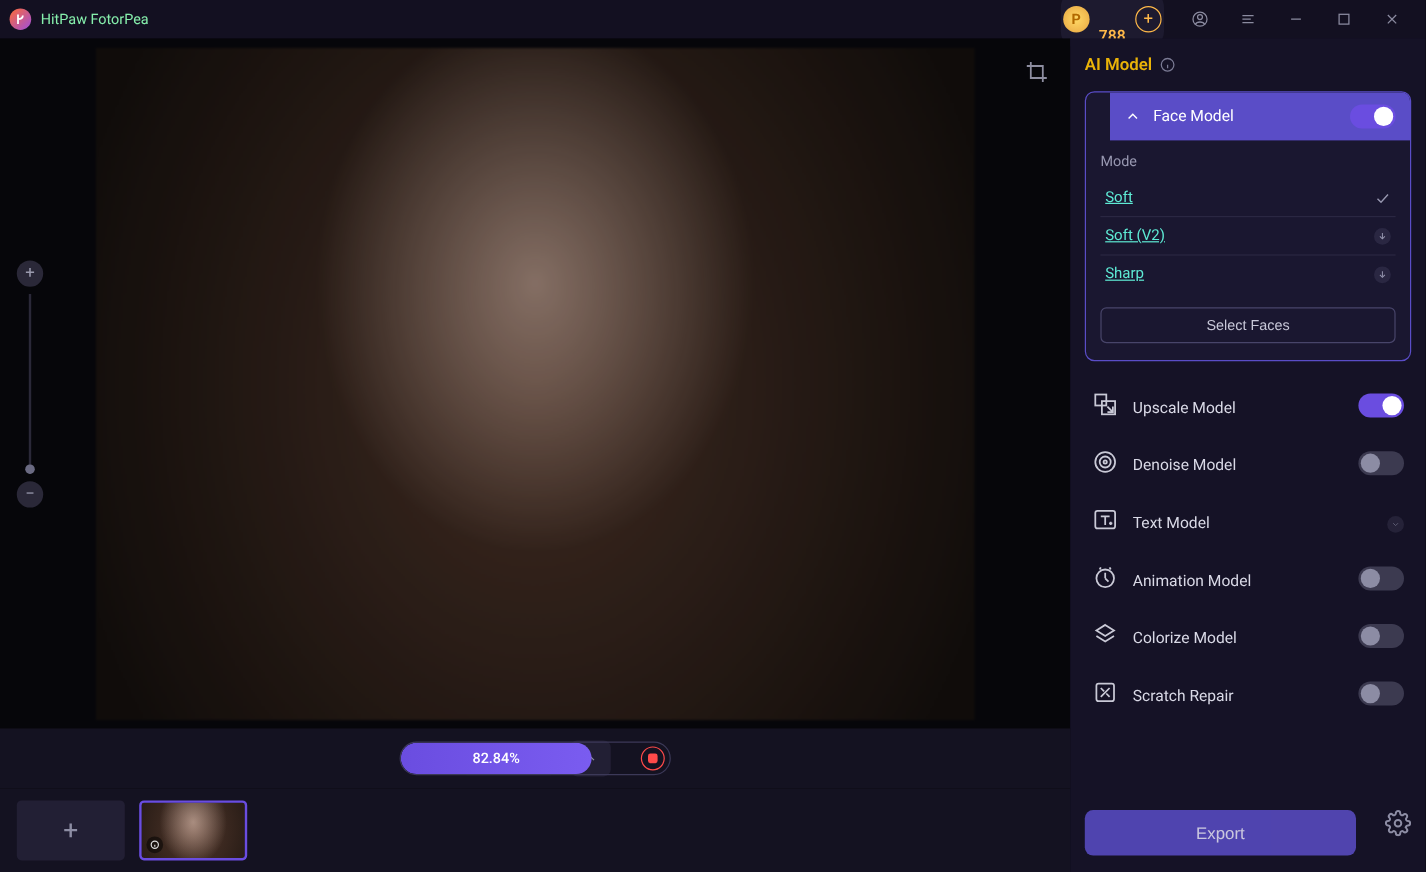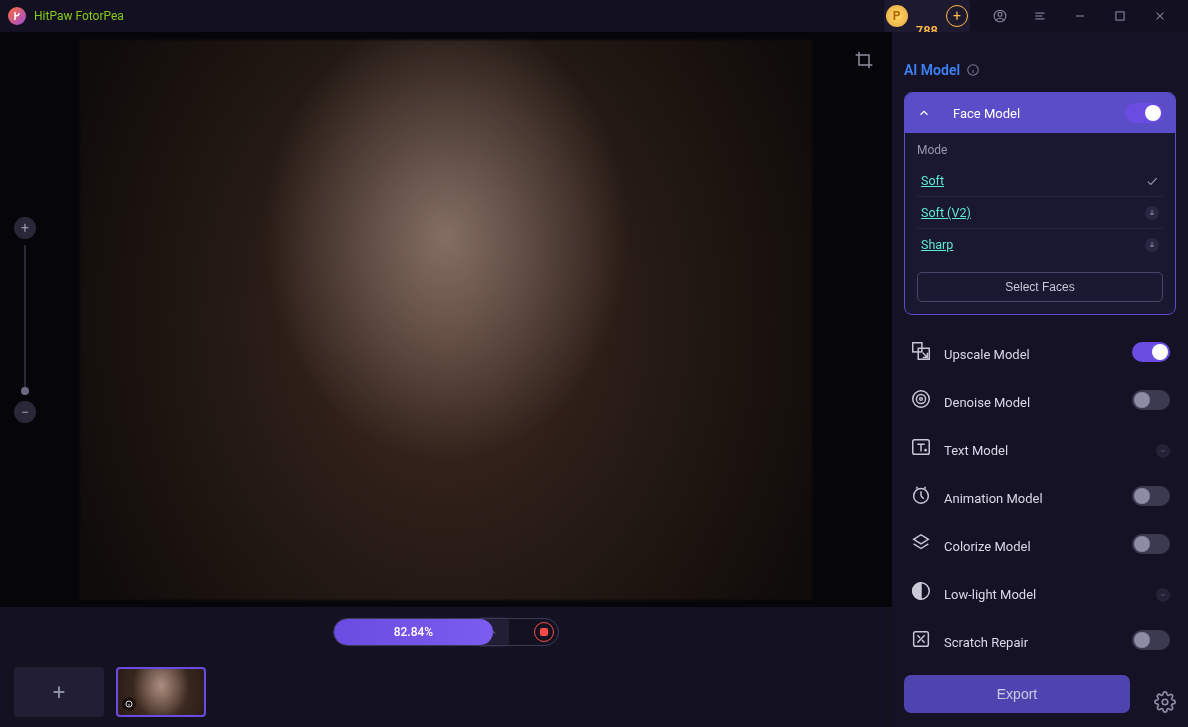--- a/index.html
+++ b/index.html
@@ -26,21 +26,21 @@
   width: 18px;
   height: 18px;
   border-radius: 50%;
   background: linear-gradient(135deg, #ff6b35, #9d4edd);
   margin-right: 8px;
   display: flex;
   align-items: center;
   justify-content: center;
 }
 .app-logo svg { width: 12px; height: 12px; }
-.app-title { font-size: 12px; color: #84cc16; }
+.app-title { font-size: 12px; color: #86efac; }
 .titlebar-spacer { flex: 1; }
 .coin-widget {
   display: flex;
   align-items: center;
   background: #1d1a2f;
   border-radius: 14px;
   padding: 2px 2px 2px 2px;
   margin-right: 10px;
 }
 .coin-icon {
@@ -209,38 +209,37 @@
 
 .side-panel {
   width: 296px;
   background: #151226;
   display: flex;
   flex-direction: column;
   padding: 14px 12px 14px 12px;
 }
 .panel-title {
   display: flex; align-items: center; gap: 6px;
-  font-size: 14px; color: #3b82f6; font-weight: 600;
+  font-size: 14px; color: #eab308; font-weight: 600;
   margin-bottom: 14px;
-  margin-top: 16px;
 }
 .panel-title svg { width: 14px; height: 14px; color: #7a7a94; }
 
 .model-group {
   border: 1px solid #5a4dc7;
   border-radius: 8px;
   overflow: hidden;
   margin-bottom: 12px;
   background: #1a1730;
 }
 .model-header {
   background: #5a4dc7;
-  display: flex; align-items: center; gap: 22px;
+  display: flex; align-items: center; gap: 10px;
   padding: 10px 12px;
-  color: #fff; font-size: 13px;
+  color: #fff; font-size: 13px; margin-left: 20px;
 }
 .model-header .chev { width: 14px; height: 14px; }
 .model-header .toggle { margin-left: auto; }
 
 .model-body { padding: 10px 12px 14px 12px; }
 .mode-label { font-size: 12px; color: #9797b0; margin-bottom: 8px; }
 .mode-option {
   display: flex; align-items: center; justify-content: space-between;
   padding: 8px 4px; font-size: 12.5px; color: #5eead4;
   border-bottom: 1px solid #2a2742; cursor: pointer; text-decoration: underline;
@@ -278,21 +277,21 @@
   content: ''; position: absolute; top: 2px; left: 2px;
   width: 16px; height: 16px; border-radius: 50%; background: #8c8ca4;
   transition: left .15s;
 }
 .toggle.on { background: #6a4de0; }
 .toggle.on::after { left: 20px; background: #fff; }
 
 
 .export-row {
   margin-top: auto;
-  display: flex; align-items: flex-end; gap: 24px;
+  display: flex; align-items: flex-start; gap: 24px;
   padding-top: 12px;
 }
 .export-btn {
   flex: 1;
   padding: 11px;
   background: #5a4dc7;
   opacity: .85;
   color: #eae7ff;
   border: none;
   border-radius: 7px;
@@ -497,31 +496,20 @@
     <span class="icon"><svg viewBox="0 0 24 24" fill="none" stroke="currentColor" stroke-width="1.6">
               <path d="M12 3l8 5-8 5-8-5z"></path>
               <path d="M4 13l8 5 8-5"></path>
             </svg></span>
     <span>Colorize Model</span>
     <span class="spacer"></span>
     <div class="toggle "></div>
         </div>
         <div class="model-row">
     <span class="icon"><svg viewBox="0 0 24 24" fill="none" stroke="currentColor" stroke-width="1.6">
-              <circle cx="12" cy="12" r="9"></circle>
-              <path d="M12 3a9 9 0 0 0 0 18z" fill="currentColor"></path>
-            </svg></span>
-    <span>Low-light Model</span>
-    <span class="spacer"></span>
-    <svg class="chevd" viewBox="0 0 24 24" fill="none" stroke="currentColor" stroke-width="2">
-            <polyline points="6 9 12 15 18 9"></polyline>
-          </svg>
-        </div>
-        <div class="model-row">
-    <span class="icon"><svg viewBox="0 0 24 24" fill="none" stroke="currentColor" stroke-width="1.6">
               <rect x="4" y="4" width="16" height="16" rx="2"></rect>
               <path d="M8 8l3 3M13 13l3 3M8 16l8-8"></path>
             </svg></span>
     <span>Scratch Repair</span>
     <span class="spacer"></span>
     <div class="toggle "></div>
         </div>
       </div>
 
     <div class="export-row">

